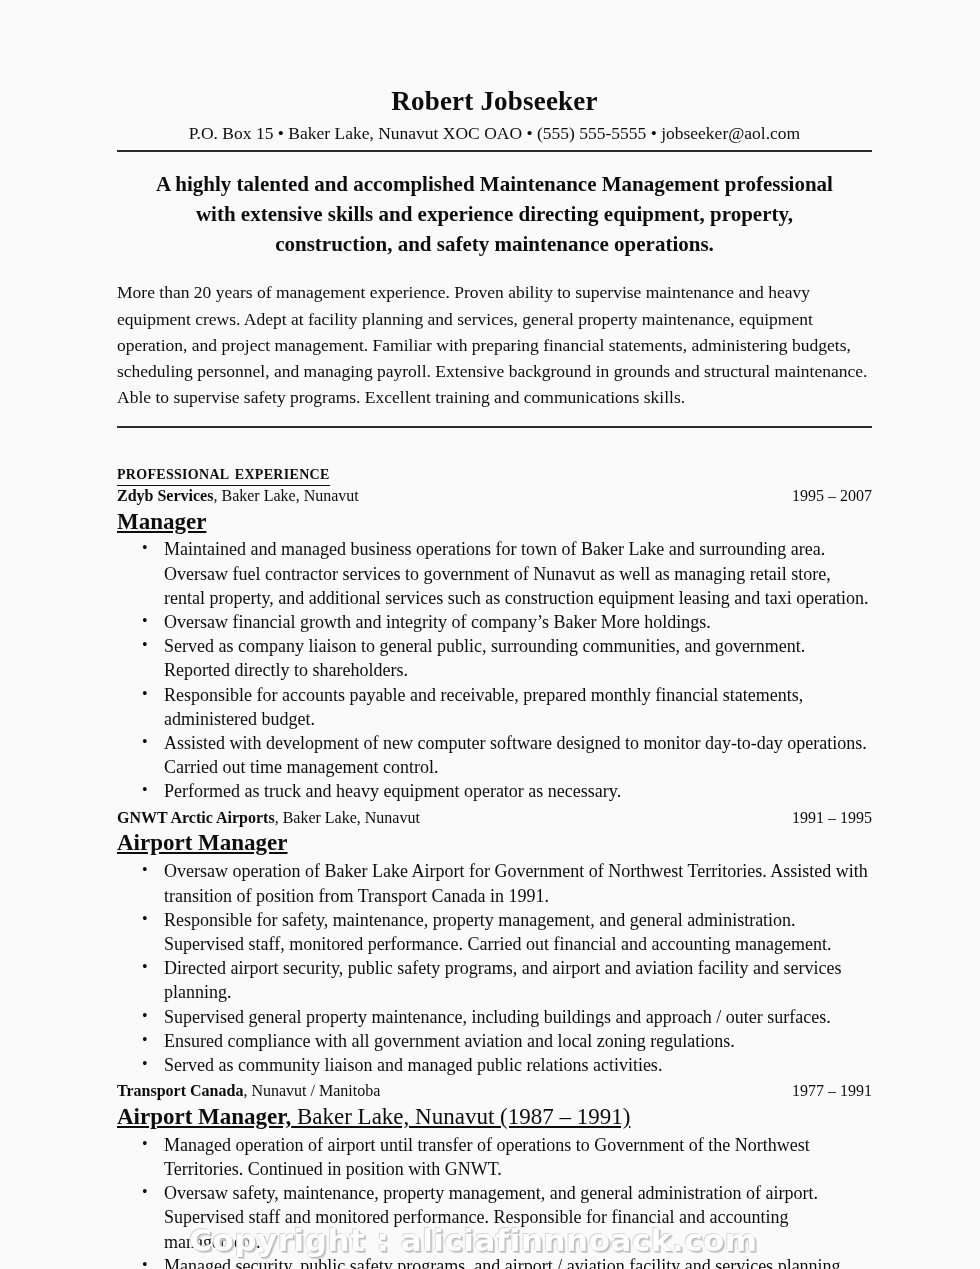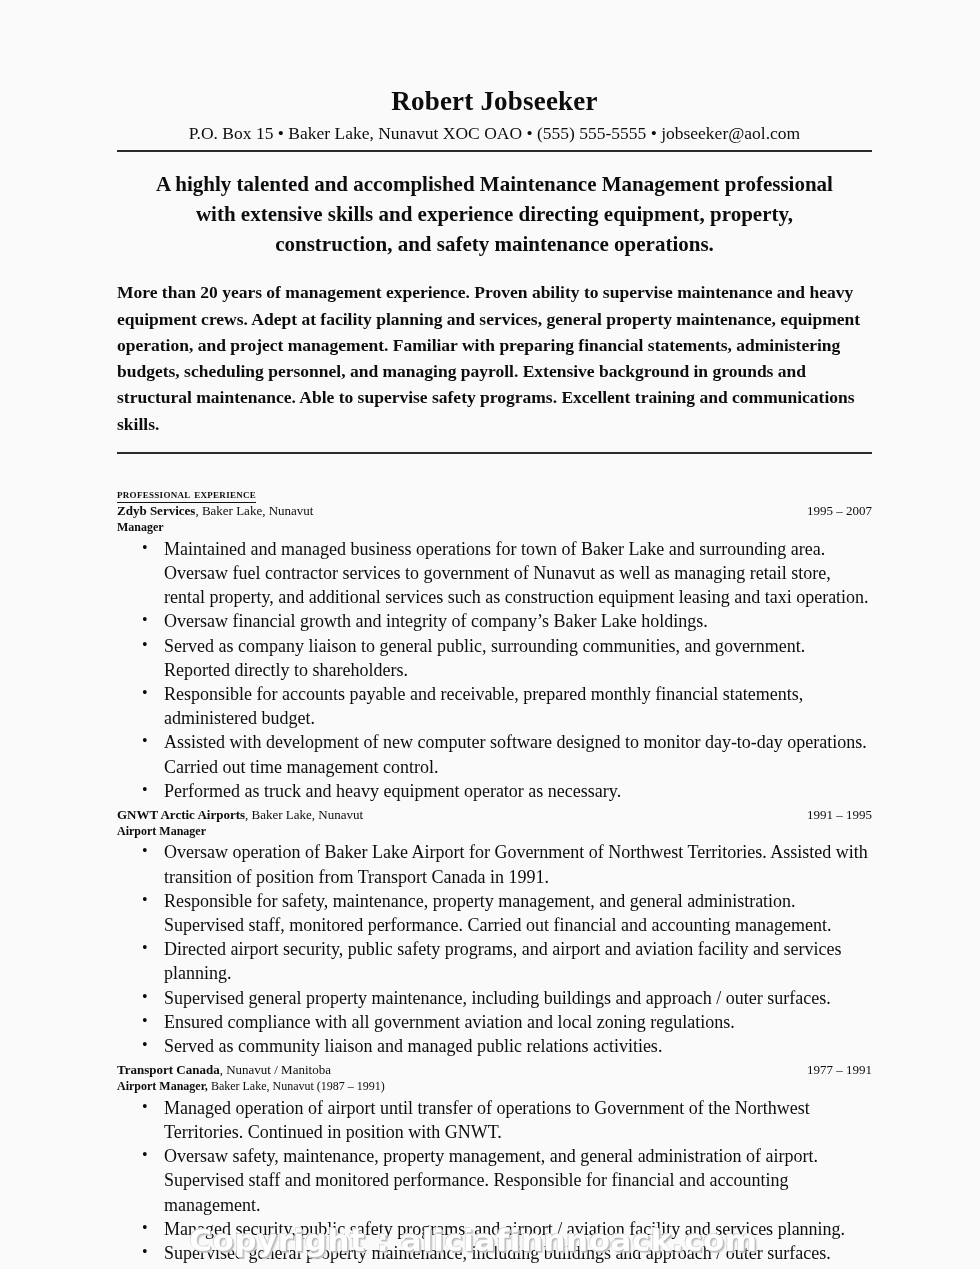--- a/index.html
+++ b/index.html
@@ -66,27 +66,26 @@
     font-weight: bold;
     font-size: 21px;
     line-height: 1.42;
     margin: 18px 26px 0 26px;
   }
   .summary {
     font-size: 17.5px;
     line-height: 1.5;
     margin: 20px 0 0 0;
     text-align: left;
-    font-weight: bold;
   }
 
   
   .section-heading {
     font-weight: bold;
-    font-size: 13px;
+    font-size: 20px;
     font-variant: small-caps;
     text-transform: lowercase;
     display: inline-block;
     border-bottom: 1.5px solid #111;
     margin: 16px 8px 0 0;
     letter-spacing: 0.3px;
     line-height: 1.25;
   }
   .section-heading-wrap {
     margin-top: 16px;
@@ -96,38 +95,39 @@
   .job {
     margin-top: 0;
   }
   .job + .job {
     margin-top: 4px;
   }
   .job-line {
     display: flex;
     justify-content: space-between;
     align-items: center;
-    font-size: 13px;
+    font-size: 16px;
     line-height: 1.3;
   }
   .job-company {
     font-weight: bold;
   }
   .job-loc {
     font-weight: normal;
   }
   .job-dates {
     font-weight: normal;
     white-space: nowrap;
     padding-left: 12px;
   }
   .job-title {
     font-weight: bold;
-    font-size: 12px;
+    font-size: 23px;
     line-height: 1.3;
+    text-decoration: underline;
   }
   .job-title .reg {
     font-weight: normal;
     text-align: center;
   }
 
   ul.bullets {
     list-style: none;
     margin: 1px 0 0 0;
     padding: 0;
@@ -190,21 +190,21 @@
 
     <div id="jobs">
         <div class="job">
           <div class="job-line">
             <div><span class="job-company">Zdyb Services</span><span class="job-loc">, Baker Lake, Nunavut</span></div>
             <div class="job-dates">1995 – 2007</div>
           </div>
           <div class="job-title"><span>Manager</span></div>
           <ul class="bullets">
             <li>Maintained and managed business operations for town of Baker Lake and surrounding area.  Oversaw fuel contractor services to government of Nunavut as well as managing retail store, rental property, and additional services such as construction equipment leasing and taxi operation.</li>
-            <li>Oversaw financial growth and integrity of company’s Baker Lake holdings.</li>
+            <li>Oversaw financial growth and integrity of company’s Baker More holdings.</li>
             <li>Served as company liaison to general public, surrounding communities, and government.  Reported directly to shareholders.</li>
             <li>Responsible for accounts payable and receivable, prepared monthly financial statements, administered budget.</li>
             <li>Assisted with development of new computer software designed to monitor day-to-day operations.  Carried out time management control.</li>
             <li>Performed as truck and heavy equipment operator as necessary.</li>
           </ul>
         </div>
         <div class="job">
           <div class="job-line">
             <div><span class="job-company">GNWT Arctic Airports</span><span class="job-loc">, Baker Lake, Nunavut</span></div>
             <div class="job-dates">1991 – 1995</div>

